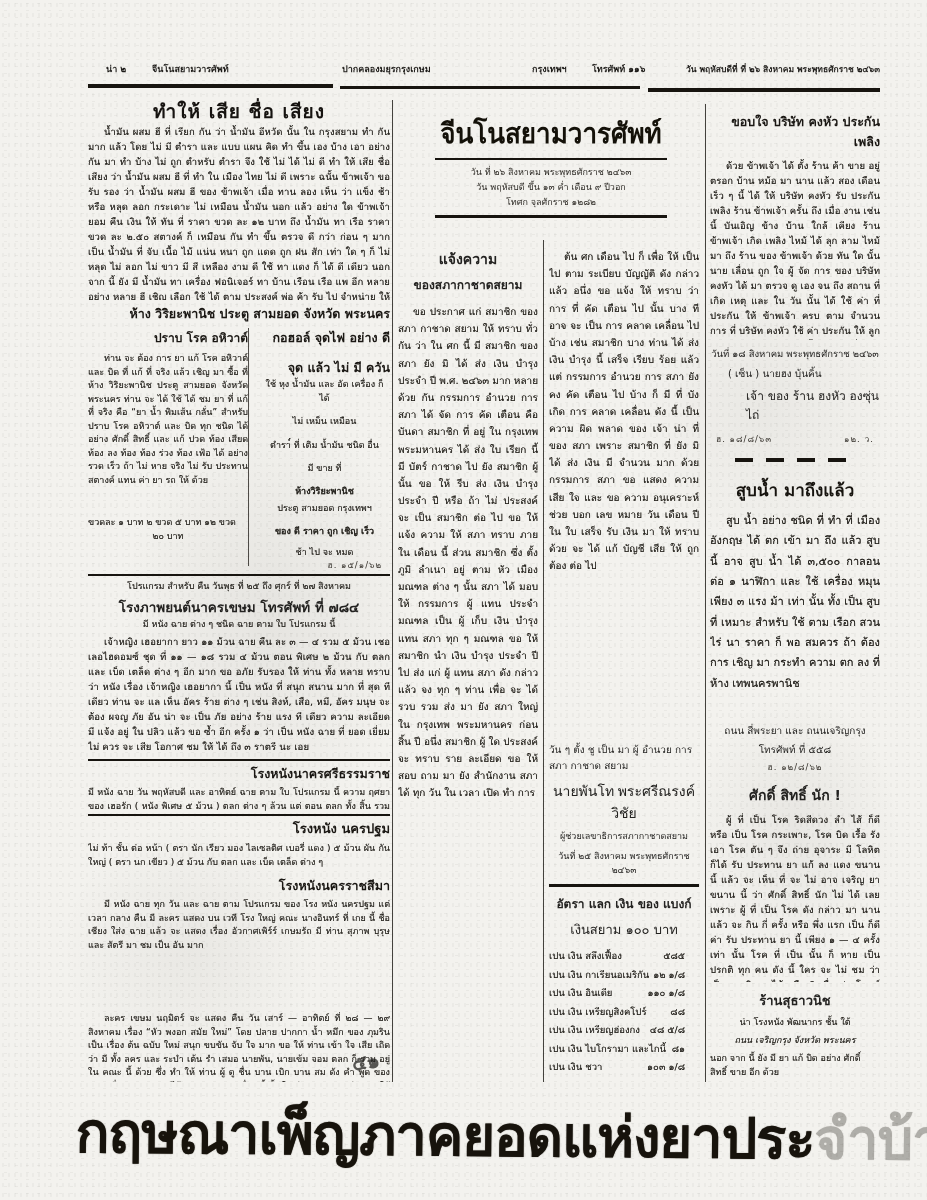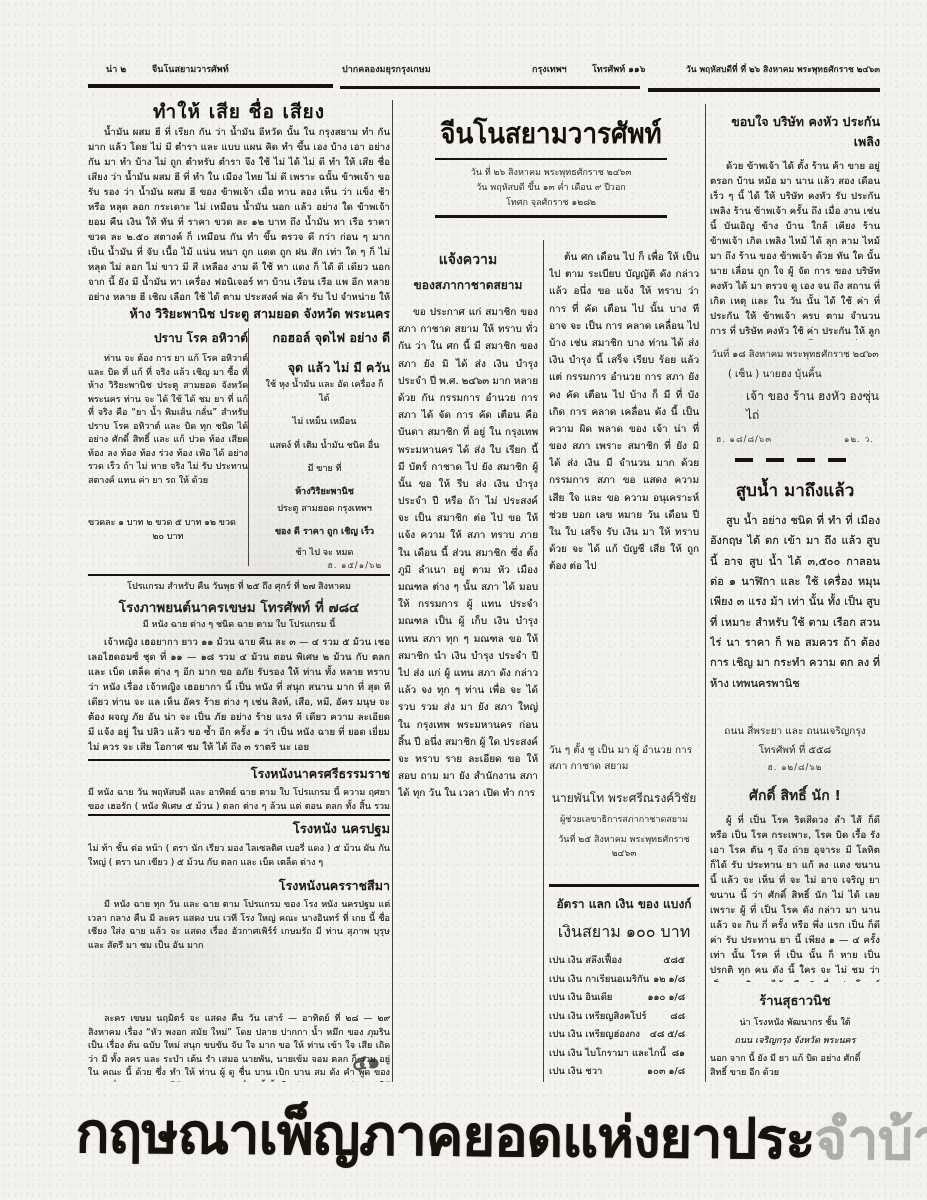--- a/index.html
+++ b/index.html
@@ -75,21 +75,21 @@
         <div class="ctr h-sec" style="font-size:12px;">ปราบ โรค อหิวาต์</div>
         <div class="body-xs just indent clip" style="height:158px;margin-top:5px;">ท่าน จะ ต้อง การ ยา แก้ โรค อหิวาต์ และ บิด ที่ แก้ ที่ จริง แล้ว เชิญ มา ซื้อ ที่ ห้าง วิริยะพานิช ประตู สามยอด จังหวัด พระนคร ท่าน จะ ได้ ใช้ ได้ ชม ยา ที่ แก้ ที่ จริง คือ “ยา น้ำ พิมเส้น กลั่น” สำหรับ ปราบ โรค อหิวาต์ และ บิด ทุก ชนิด ได้ อย่าง ศักดิ์ สิทธิ์ และ แก้ ปวด ท้อง เสียด ท้อง ลง ท้อง ท้อง ร่วง ท้อง เฟ้อ ได้ อย่าง รวด เร็ว ถ้า ไม่ หาย จริง ไม่ รับ ประทาน สตางค์ แทน ค่า ยา รถ ให้ ด้วย</div>
         <div class="body-xs" style="margin-top:6px;white-space:nowrap;">ขวดละ ๑ บาท   ๒ ขวด ๕ บาท   ๑๒ ขวด</div>
         <div class="body-xs ctr">๒๐ บาท</div>
       </div>
       <div style="flex:1;padding-left:10px;text-align:center;">
         <div class="h-sec">กอฮอล์ จุดไฟ อย่าง ดี</div>
         <div class="h-sec" style="margin-top:10px;">จุด แล้ว ไม่ มี ควัน</div>
         <div class="body-xs" style="">ใช้ หุง น้ำมัน และ อัด เครื่อง ก็ ได้</div>
         <div class="body-xs" style="margin-top:10px;">ไม่ เหม็น เหมือน</div>
-        <div class="body-xs" style="margin-top:10px;">แสดง์ ที่ เติม น้ำมัน ชนิด อื่น</div>
+        <div class="body-xs" style="margin-top:10px;">ตำรา์ ที่ เติม น้ำมัน ชนิด อื่น</div>
         <div class="body-xs" style="margin-top:10px;">มี ขาย ที่</div>
         <div class="body-xs" style="margin-top:9px;font-weight:700;">ห้างวิริยะพานิช</div>
         <div class="body-xs" style="margin-top:4px;">ประตู สามยอด กรุงเทพฯ</div>
         <div class="body-xs" style="margin-top:9px;font-weight:bold;">ของ ดี ราคา ถูก เชิญ เร็ว</div>
         <div class="body-xs" style="margin-top:8px;">ช้า ไป จะ หมด</div>
       </div>
     </div>
     <div class="abs mark" style="right:8px;top:462px;">ฮ. ๑๕/๑/๖๒</div>
 
     <div class="sect-rule" style="top:478px;height:2px;"></div>
@@ -125,29 +125,29 @@
 
   <div class="abs" style="left:398px;top:248px;width:140px;height:834px;overflow:hidden;">
     <div class="ctr" style="font-size:14px;font-weight:700;">แจ้งความ</div>
     <div class="ctr" style="font-size:12px;font-weight:700;margin-top:5px;">ของสภากาชาดสยาม</div>
     <div class="just" style="margin-top:9px;font-size:10px;line-height:1.72;text-indent:15px;color:#27251f;text-shadow:0 0 .5px rgba(45,40,35,.6);">ขอ ประกาศ แก่ สมาชิก ของ สภา กาชาด สยาม ให้ ทราบ ทั่ว กัน ว่า ใน ศก นี้ มี สมาชิก ของ สภา ยัง มิ ได้ ส่ง เงิน บำรุง ประจำ ปี พ.ศ. ๒๔๖๓ มาก หลาย ด้วย กัน กรรมการ อำนวย การ สภา ได้ จัด การ คัด เตือน คือ บันดา สมาชิก ที่ อยู่ ใน กรุงเทพ พระมหานคร ได้ ส่ง ใบ เรียก นี้ มี บัตร์ กาชาด ไป ยัง สมาชิก ผู้ นั้น ขอ ให้ รีบ ส่ง เงิน บำรุง ประจำ ปี หรือ ถ้า ไม่ ประสงค์ จะ เป็น สมาชิก ต่อ ไป ขอ ให้ แจ้ง ความ ให้ สภา ทราบ ภาย ใน เดือน นี้ ส่วน สมาชิก ซึ่ง ตั้ง ภูมิ ลำเนา อยู่ ตาม หัว เมือง มณฑล ต่าง ๆ นั้น สภา ได้ มอบ ให้ กรรมการ ผู้ แทน ประจำ มณฑล เป็น ผู้ เก็บ เงิน บำรุง แทน สภา ทุก ๆ มณฑล ขอ ให้ สมาชิก นำ เงิน บำรุง ประจำ ปี ไป ส่ง แก่ ผู้ แทน สภา ดัง กล่าว แล้ว จง ทุก ๆ ท่าน เพื่อ จะ ได้ รวบ รวม ส่ง มา ยัง สภา ใหญ่ ใน กรุงเทพ พระมหานคร ก่อน สิ้น ปี อนึ่ง สมาชิก ผู้ ใด ประสงค์ จะ ทราบ ราย ละเอียด ขอ ให้ สอบ ถาม มา ยัง สำนักงาน สภา ได้ ทุก วัน ใน เวลา เปิด ทำ การ</div>
   </div>
 
   <div class="abs" style="left:549px;top:248px;width:150px;height:628px;overflow:hidden;">
     <div class="just clip" style="font-size:10px;line-height:1.72;text-indent:15px;height:486px;color:#27251f;text-shadow:0 0 .5px rgba(45,40,35,.6);">ต้น ศก เดือน ไป ก็ เพื่อ ให้ เป็น ไป ตาม ระเบียบ บัญญัติ ดัง กล่าว แล้ว   อนึ่ง ขอ แจ้ง ให้ ทราบ ว่า การ ที่ คัด เตือน ไป นั้น บาง ที อาจ จะ เป็น การ คลาด เคลื่อน ไป บ้าง เช่น สมาชิก บาง ท่าน ได้ ส่ง เงิน บำรุง นี้ เสร็จ เรียบ ร้อย แล้ว แต่ กรรมการ อำนวย การ สภา ยัง คง คัด เตือน ไป บ้าง ก็ มี ที่ บัง เกิด การ คลาด เคลื่อน ดัง นี้ เป็น ความ ผิด พลาด ของ เจ้า น่า ที่ ของ สภา เพราะ สมาชิก ที่ ยัง มิ ได้ ส่ง เงิน มี จำนวน มาก ด้วย กรรมการ สภา ขอ แสดง ความ เสีย ใจ และ ขอ ความ อนุเคราะห์ ช่วย บอก เลข หมาย วัน เดือน ปี ใน ใบ เสร็จ รับ เงิน มา ให้ ทราบ ด้วย จะ ได้ แก้ บัญชี เสีย ให้ ถูก ต้อง ต่อ ไป</div>
     <div style="font-size:10px;line-height:1.6;margin-top:8px;">วัน ๆ ตั้ง ชู เป็น มา ผู้ อำนวย การ สภา กาชาด สยาม</div>
-    <div class="ctr" style="font-size:12px;margin-top:14px;">นายพันโท พระศรีณรงค์วิชัย</div>
+    <div class="ctr" style="font-size:14px;margin-top:6px;font-family:Liberation Serif, serif;">นายพันโท พระศรีณรงค์วิชัย</div>
     <div class="ctr" style="font-size:9px;margin-top:5px;">ผู้ช่วยเลขาธิการสภากาชาดสยาม</div>
     <div class="ctr" style="font-size:9px;margin-top:6px;">วันที่ ๒๕ สิงหาคม พระพุทธศักราช ๒๔๖๓</div>
   </div>
 
   <div class="abs" style="left:549px;top:884px;width:150px;">
     <div style="height:3px;background:#17140f;margin-bottom:7px;"></div>
     <div class="ctr" style="font-size:12px;font-weight:700;">อัตรา แลก เงิน ของ แบงก์</div>
-    <div class="ctr" style="font-size:16px;margin-top:6px;margin-bottom:7px;">เงินสยาม ๑๐๐ บาท</div>
+    <div class="ctr" style="font-size:13px;margin-top:6px;margin-bottom:7px;">เงินสยาม ๑๐๐ บาท</div>
     <div class="exch-row">
       <span>เปน เงิน สลึงเฟื้อง</span>
         <span class="val">๕๘๕</span>
       </div>
     <div class="exch-row">
       <span>เปน เงิน กาเรียนอเมริกัน</span>
         <span class="val">๑๒ ๑/๘</span>
       </div>
     <div class="exch-row">
       <span>เปน เงิน อินเดีย</span>

